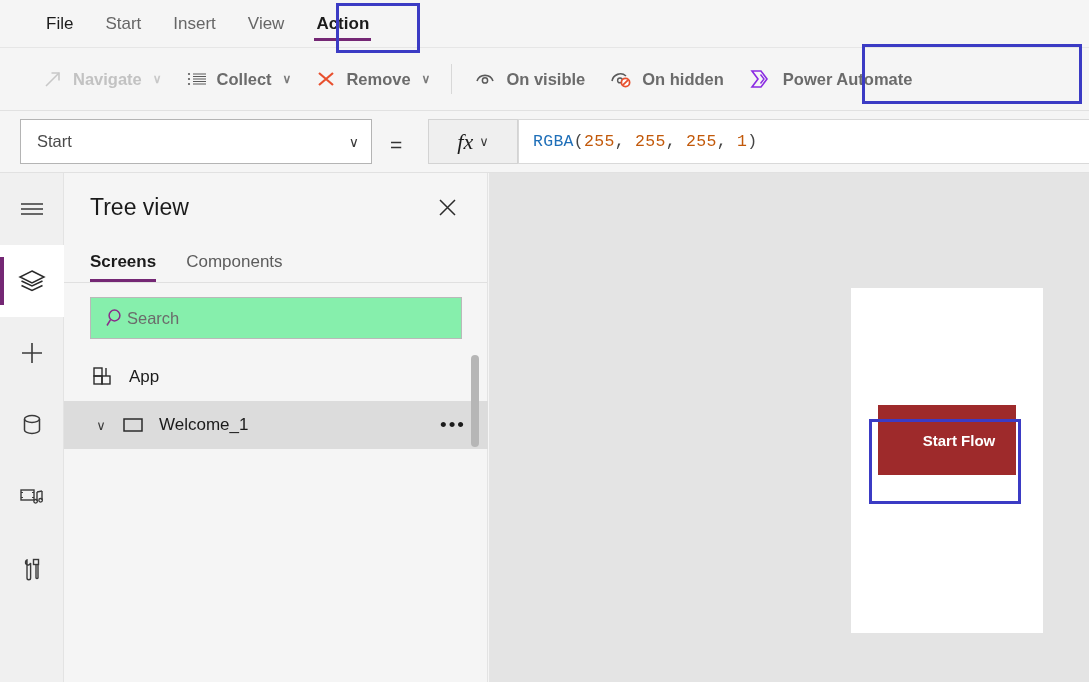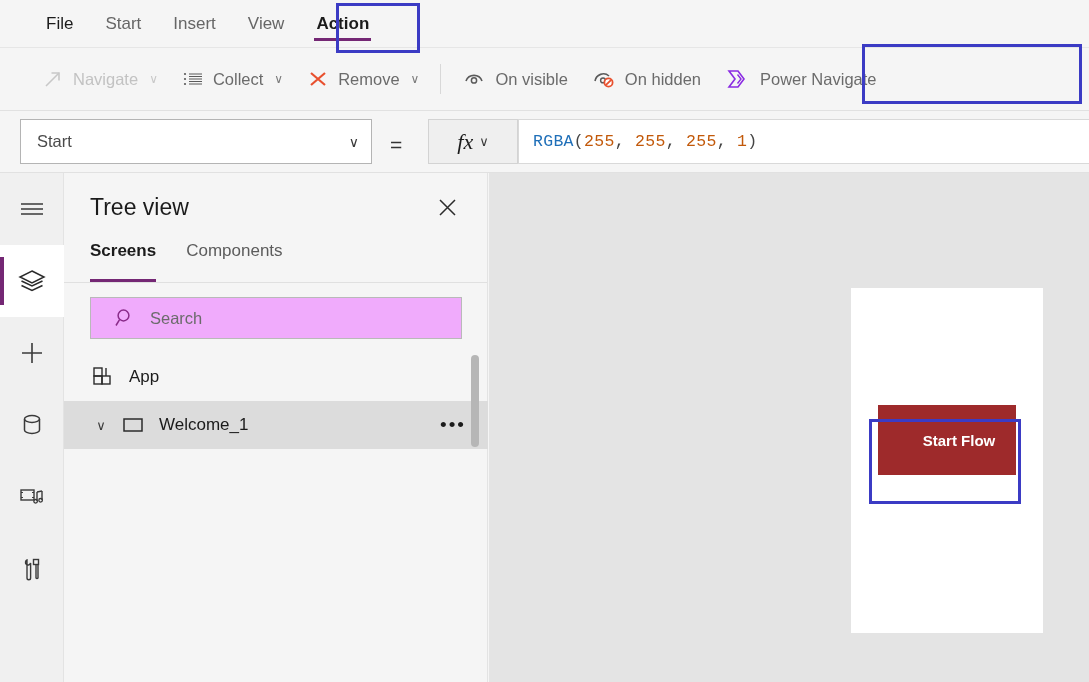--- a/index.html
+++ b/index.html
@@ -49,20 +49,21 @@
   .menu-item.first { color: #1b1b1b; }
 
   
   .cmdbar {
     position: absolute; left: 0; top: 48px;
     width: 1089px; height: 63px;
     background: #f5f5f5;
     display: flex; align-items: center;
     padding-left: 30px;
     border-bottom: 1px solid #e1e1e1;
+    font-weight: bold;
   }
   .cmd {
     display: flex; align-items: center;
     height: 46px;
     padding: 0 12px;
     gap: 9px;
     font-size: 16.5px;
     color: #6b6b6b;
     cursor: pointer;
     white-space: nowrap;
@@ -179,35 +180,35 @@
     border-bottom: 1px solid #e0e0e0;
     height: 42px;
   }
   .tv-tab {
     position: relative;
     padding: 0 8px 0 0;
     margin-right: 22px;
     font-size: 17px;
     color: #5c5c5c;
     cursor: pointer;
-    display: flex; align-items: flex-start;
+    display: flex; align-items: center;
   }
   .tv-tab.active { color: #1b1b1b; font-weight: bold; }
   .tv-tab.active::after {
     content: "";
     position: absolute; left: 0; right: 8px; bottom: 0;
     height: 3px; background: #742774;
   }
   .tv-search {
     position: absolute; left: 26px; top: 124px;
     width: 372px; height: 42px;
-    background: #f0abfc;
+    background: #86efac;
     border: 1px solid #b9b9b9;
     display: flex; align-items: center;
-    padding-left: 23px; gap: 14px;
+    padding-left: 14px; 
     cursor: text;
   }
   .tv-search .ph { font-size: 16.5px; color: #6b6b6b; }
 
   .tv-list { position: absolute; left: 0; top: 180px; width: 424px; }
   .tv-row {
     position: relative;
     height: 48px;
     display: flex; align-items: center;
     cursor: pointer;
@@ -353,21 +354,21 @@
       <span>On hidden</span>
     </div>
 
     <div class="cmd">
       <span class="ico">
         <svg width="26" height="24" viewBox="0 0 26 24">
           <path d="M4 4 L13 4 L19 12 L13 20 L4 20 L10 12 Z" stroke="#8a2be2" stroke-width="1.6" fill="none"></path>
           <path d="M12.5 7.5 L16 12 L12.5 16.5" stroke="#8a2be2" stroke-width="1.4" fill="none"></path>
         </svg>
       </span>
-      <span>Power Navigate</span>
+      <span>Power Automate</span>
     </div>
 
   </div>
 
   <div class="formulabar">
 
     <div class="prop-select">
       <span class="label">Start</span>
       <span class="chev">∨</span>
     </div>

